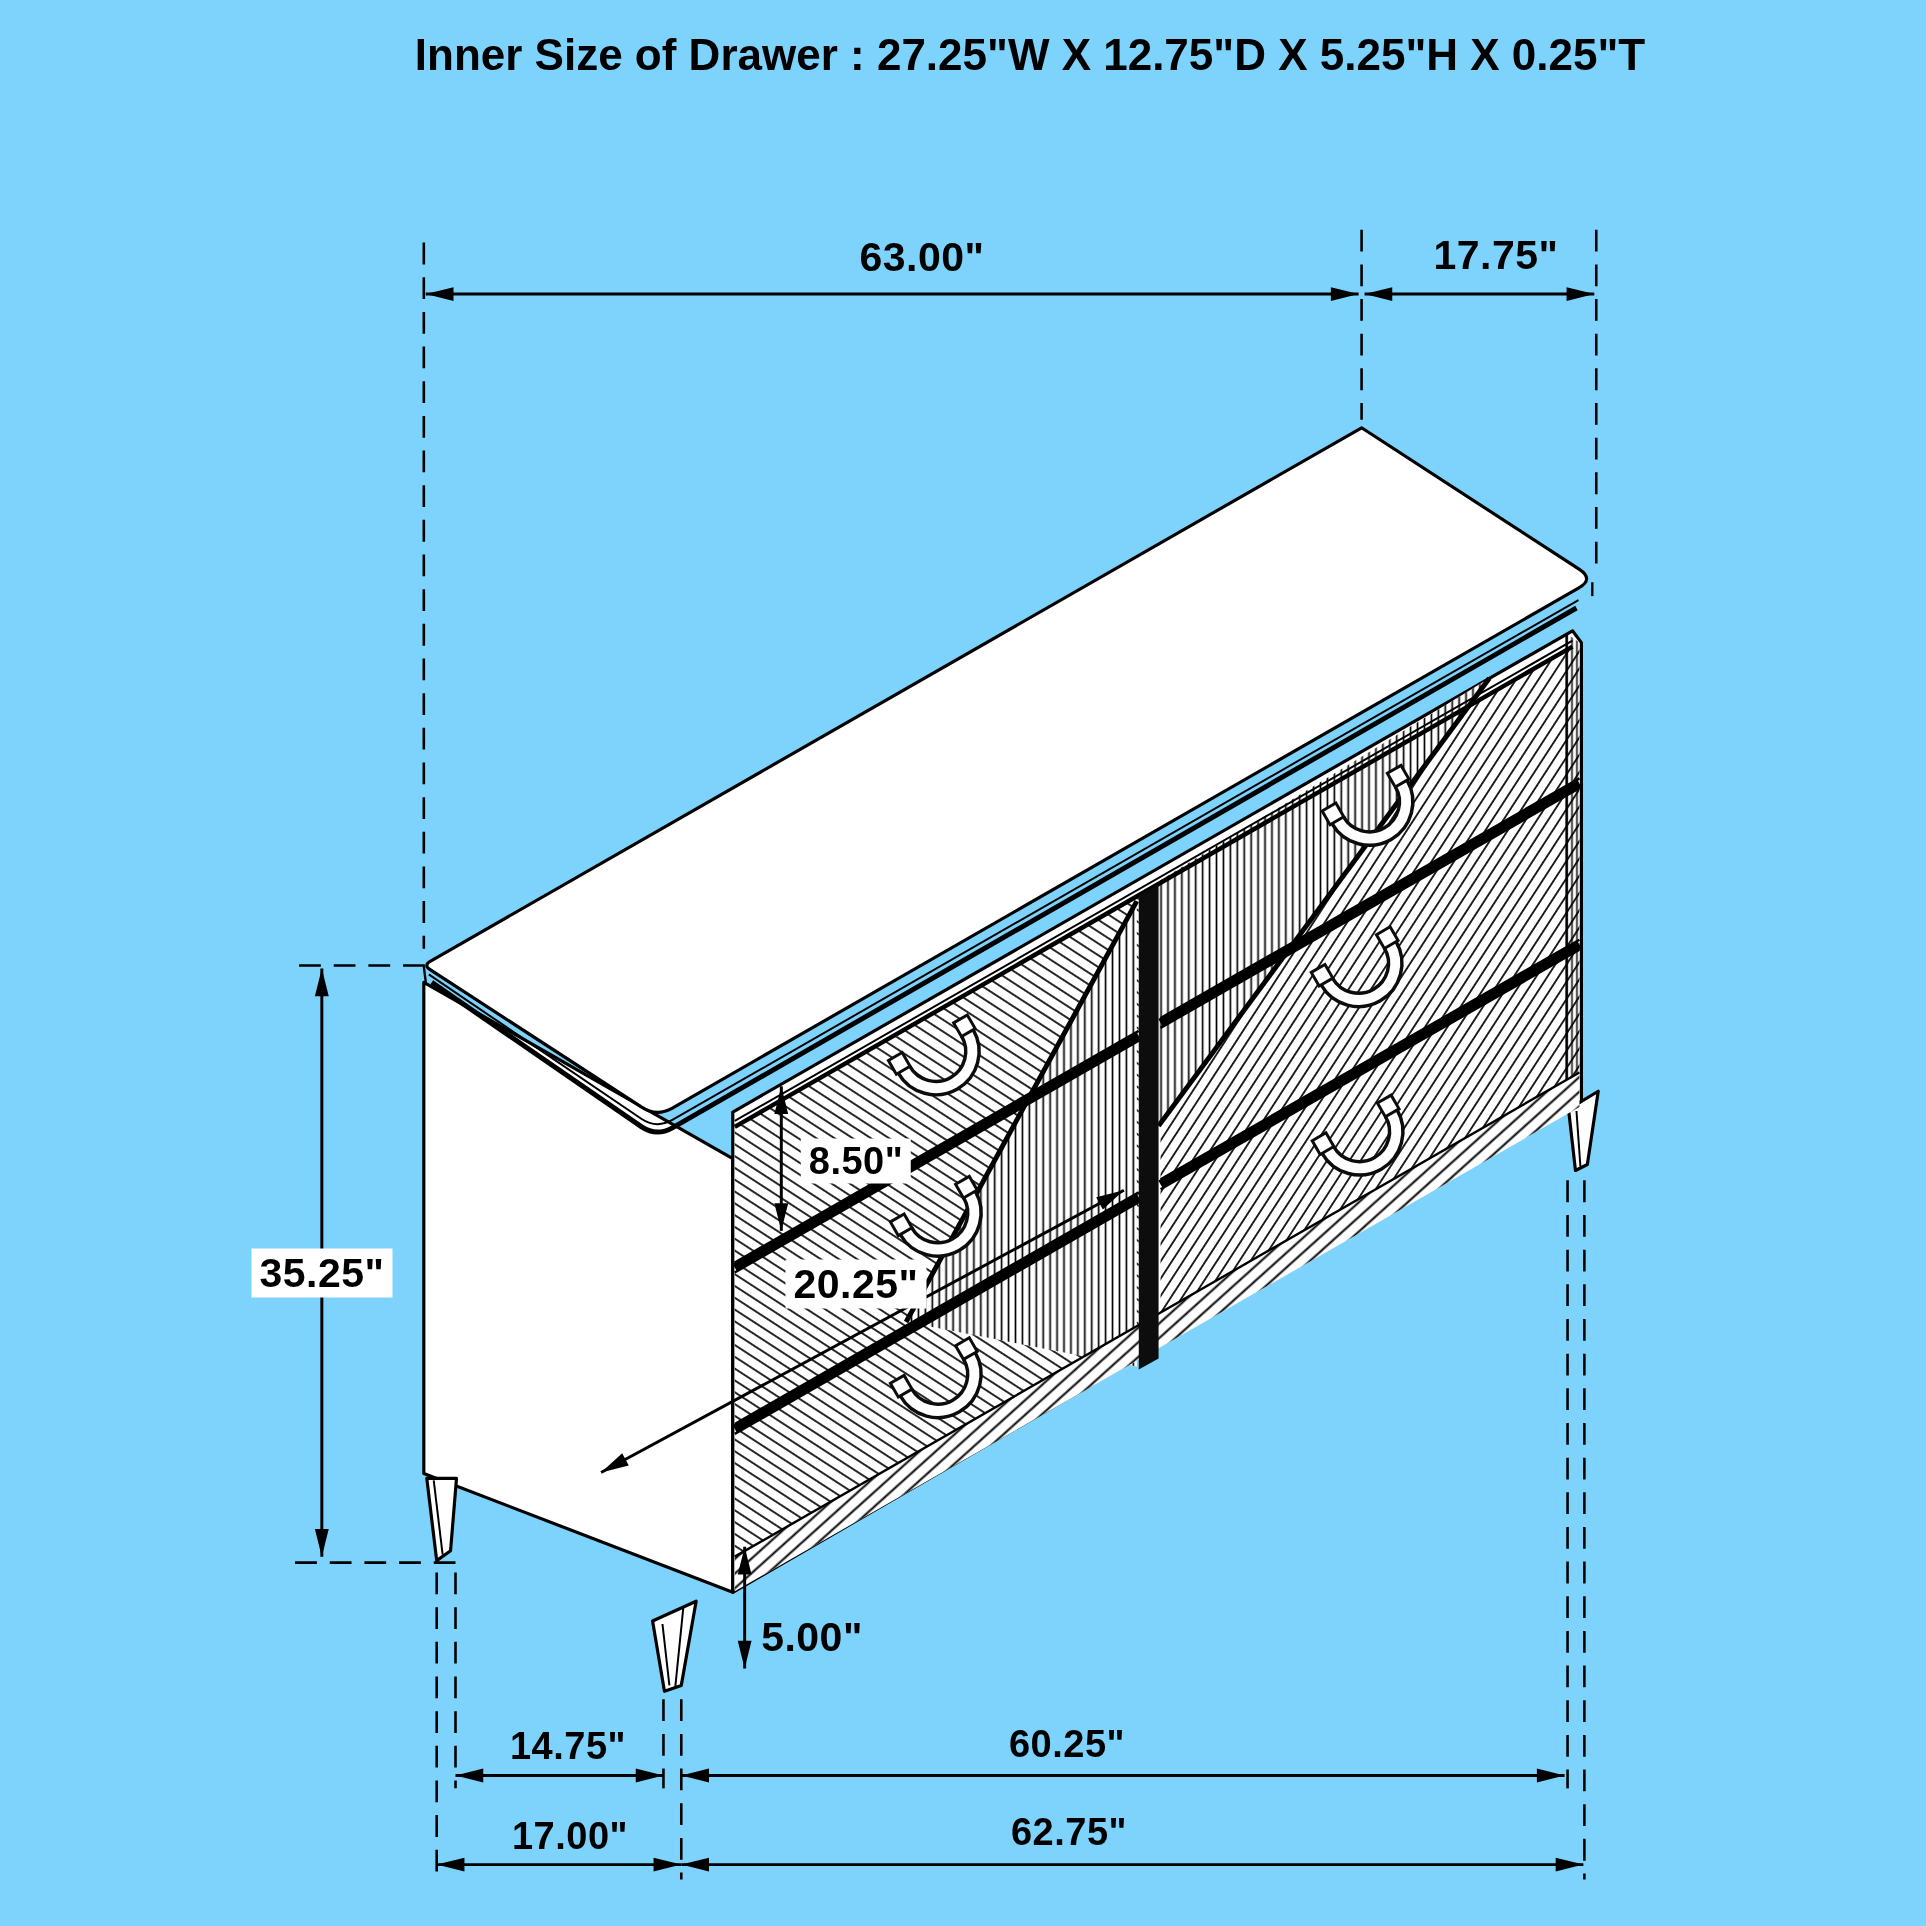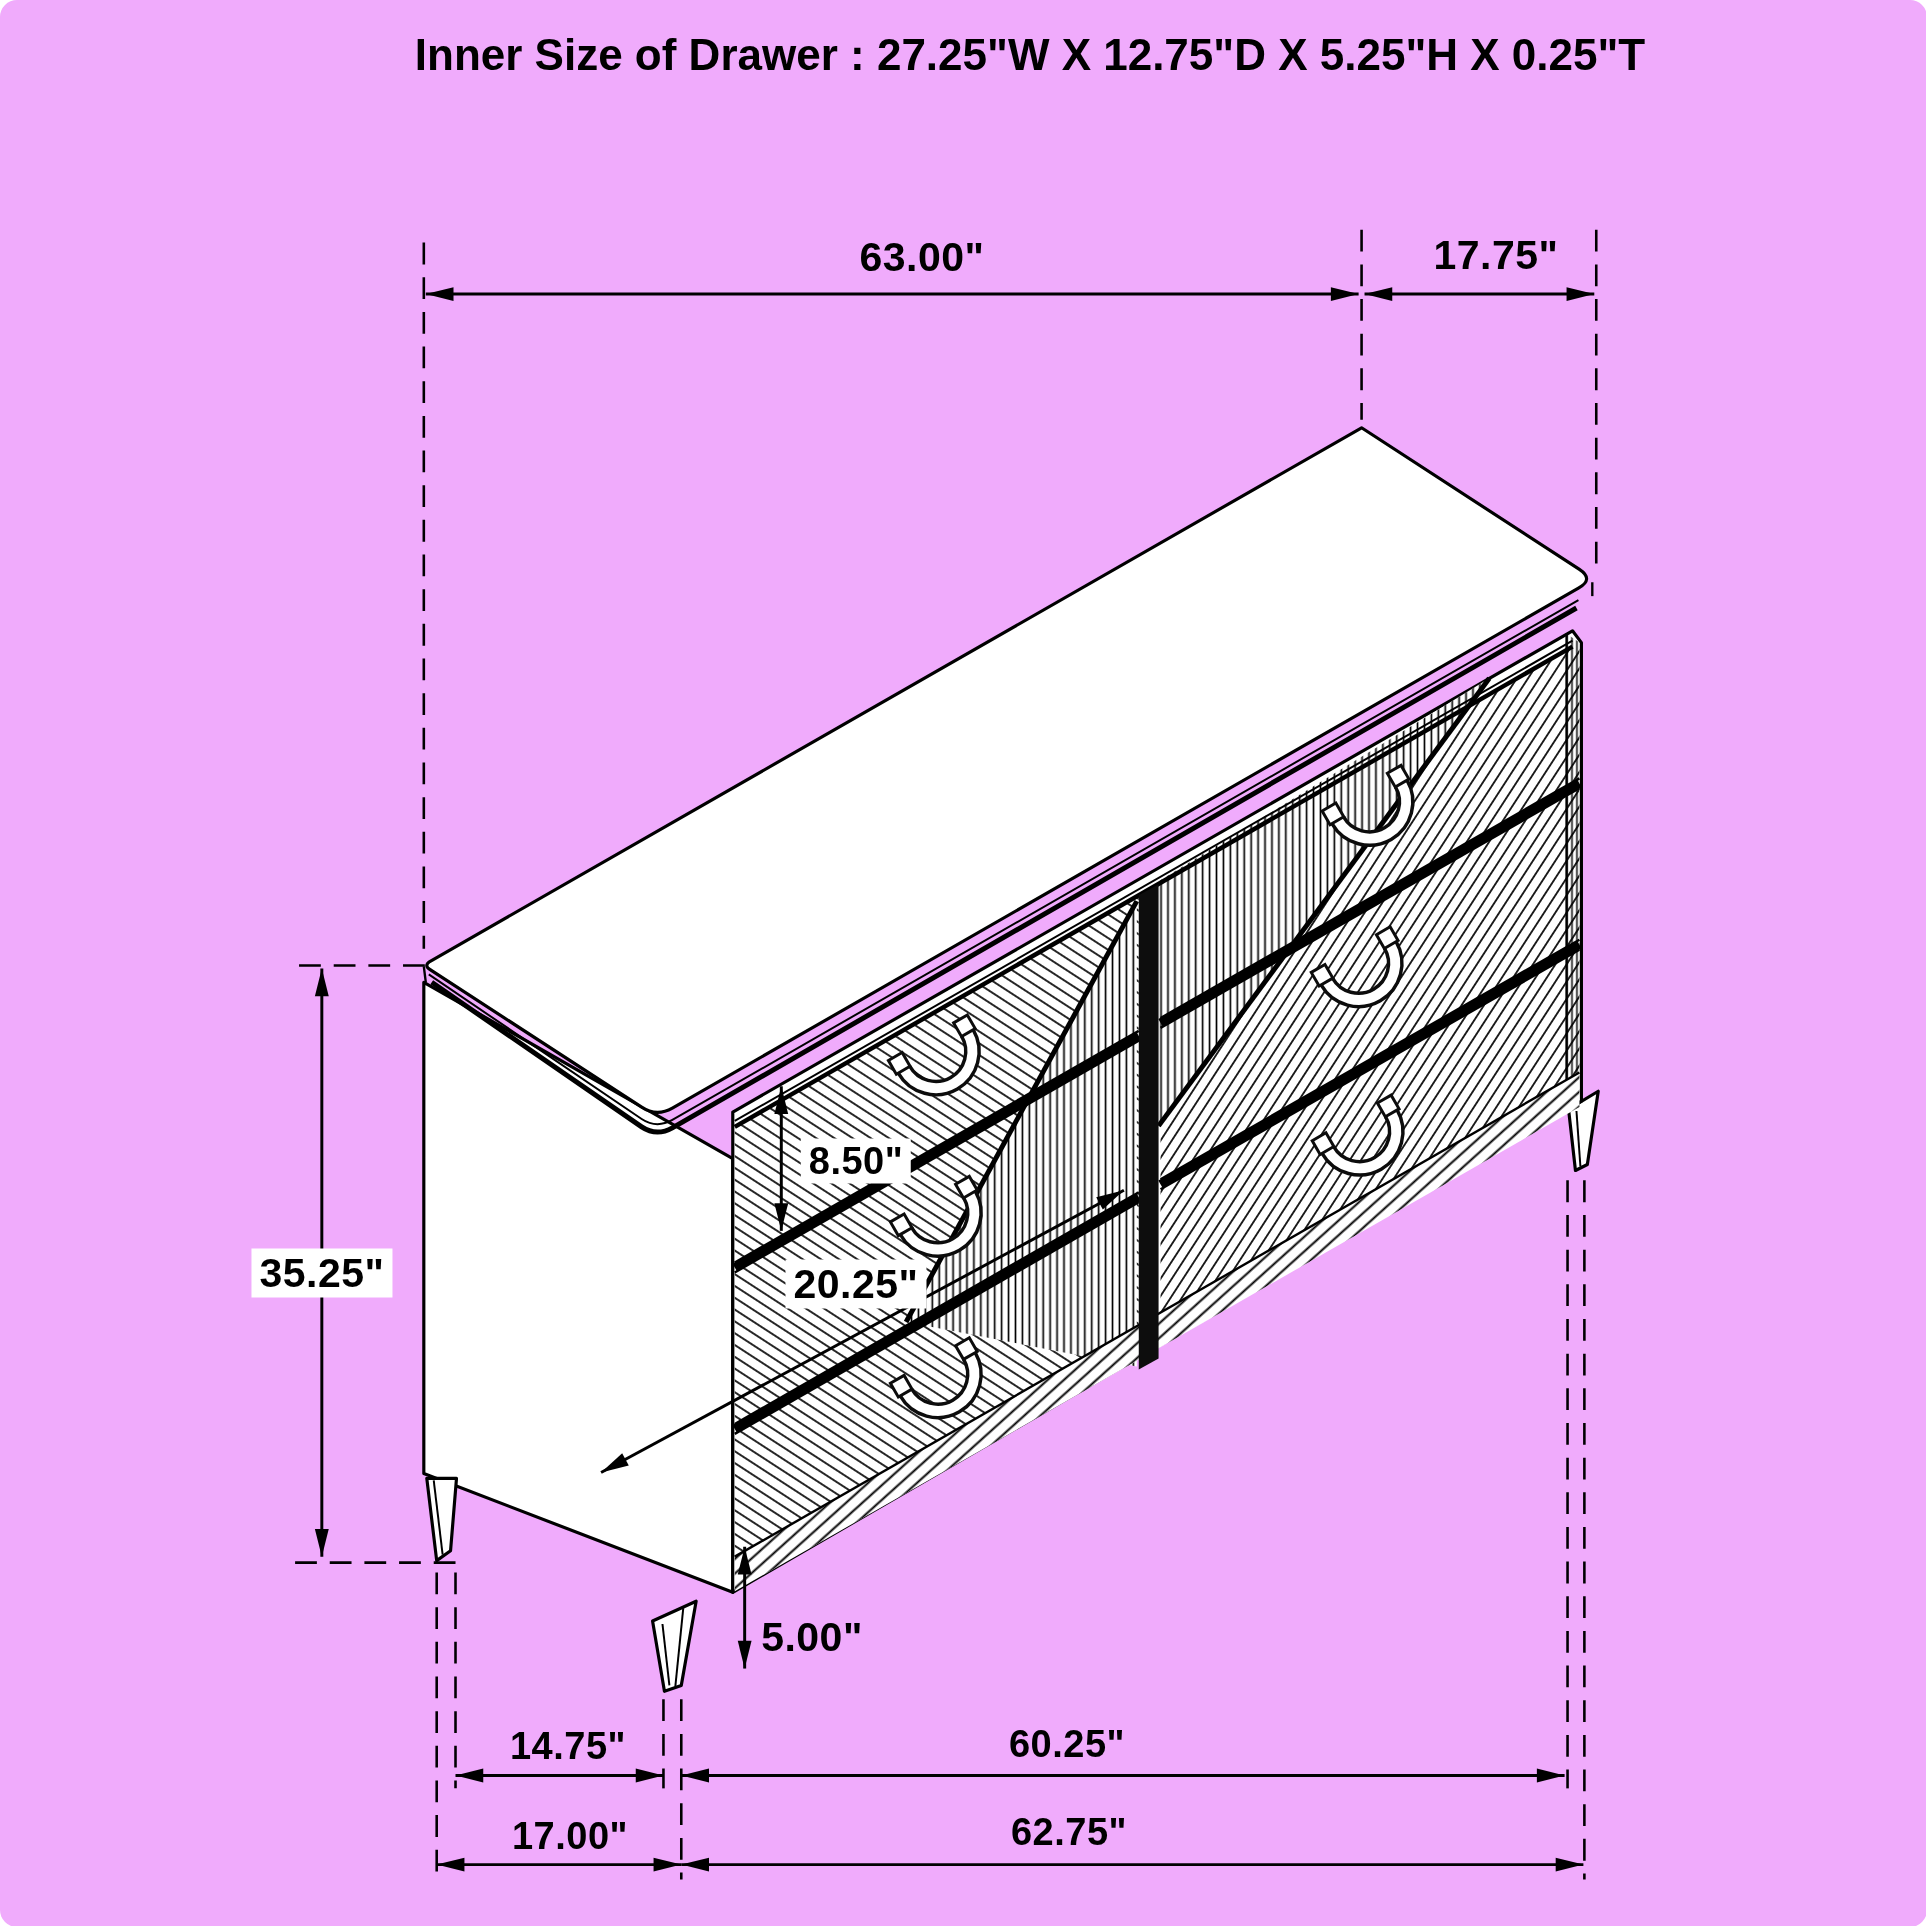--- a/index.html
+++ b/index.html
@@ -1,17 +1,17 @@
 <!DOCTYPE html>
 <html><head>
 <meta charset="utf-8">
 <style>
   html,body{margin:0;padding:0;background:#ffffff;}
-  #stage{position:relative;width:1927px;height:1927px;background:#f0abfc;overflow:hidden;
-         font-family:"Liberation Sans", sans-serif;border-radius:17px;}
+  #stage{position:relative;width:1927px;height:1927px;background:#7dd3fc;overflow:hidden;
+         font-family:"Liberation Sans", sans-serif;}
   #drawing{position:absolute;left:0;top:0;}
   .lbl{position:absolute;transform:translate(-50%,-50%);color:#000;font-weight:bold;
        font-size:38px;white-space:nowrap;letter-spacing:0.5px;}
   .lbl.big{font-size:41px;}
   .lbl.boxed{background:#ffffff;padding:1px 8px;}
   #title-label{position:absolute;transform:translate(-50%,-50%);color:#000;font-weight:bold;
        font-size:44px;white-space:nowrap;}
   
   .oline{fill:#ffffff;stroke:#000;stroke-width:3.2;stroke-linejoin:round;}
   .th{stroke:#000;fill:none;}

